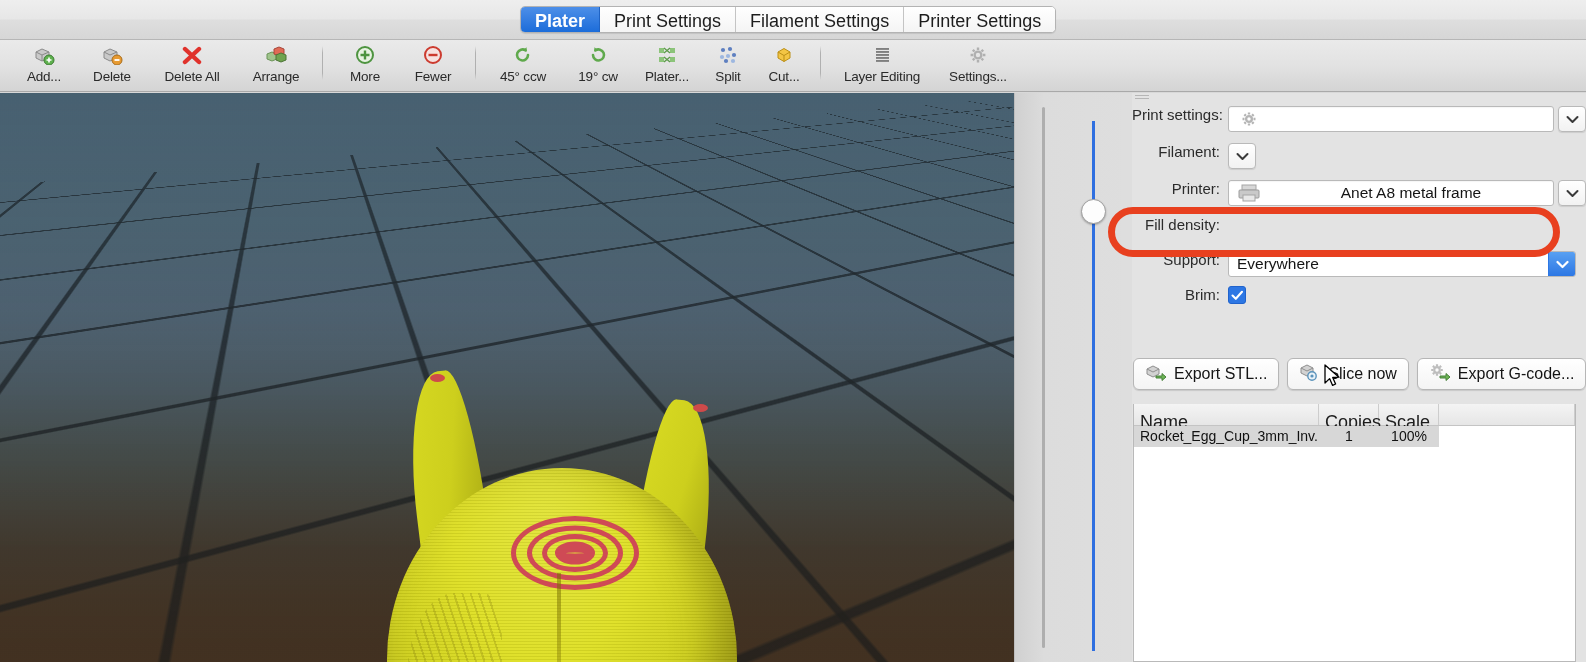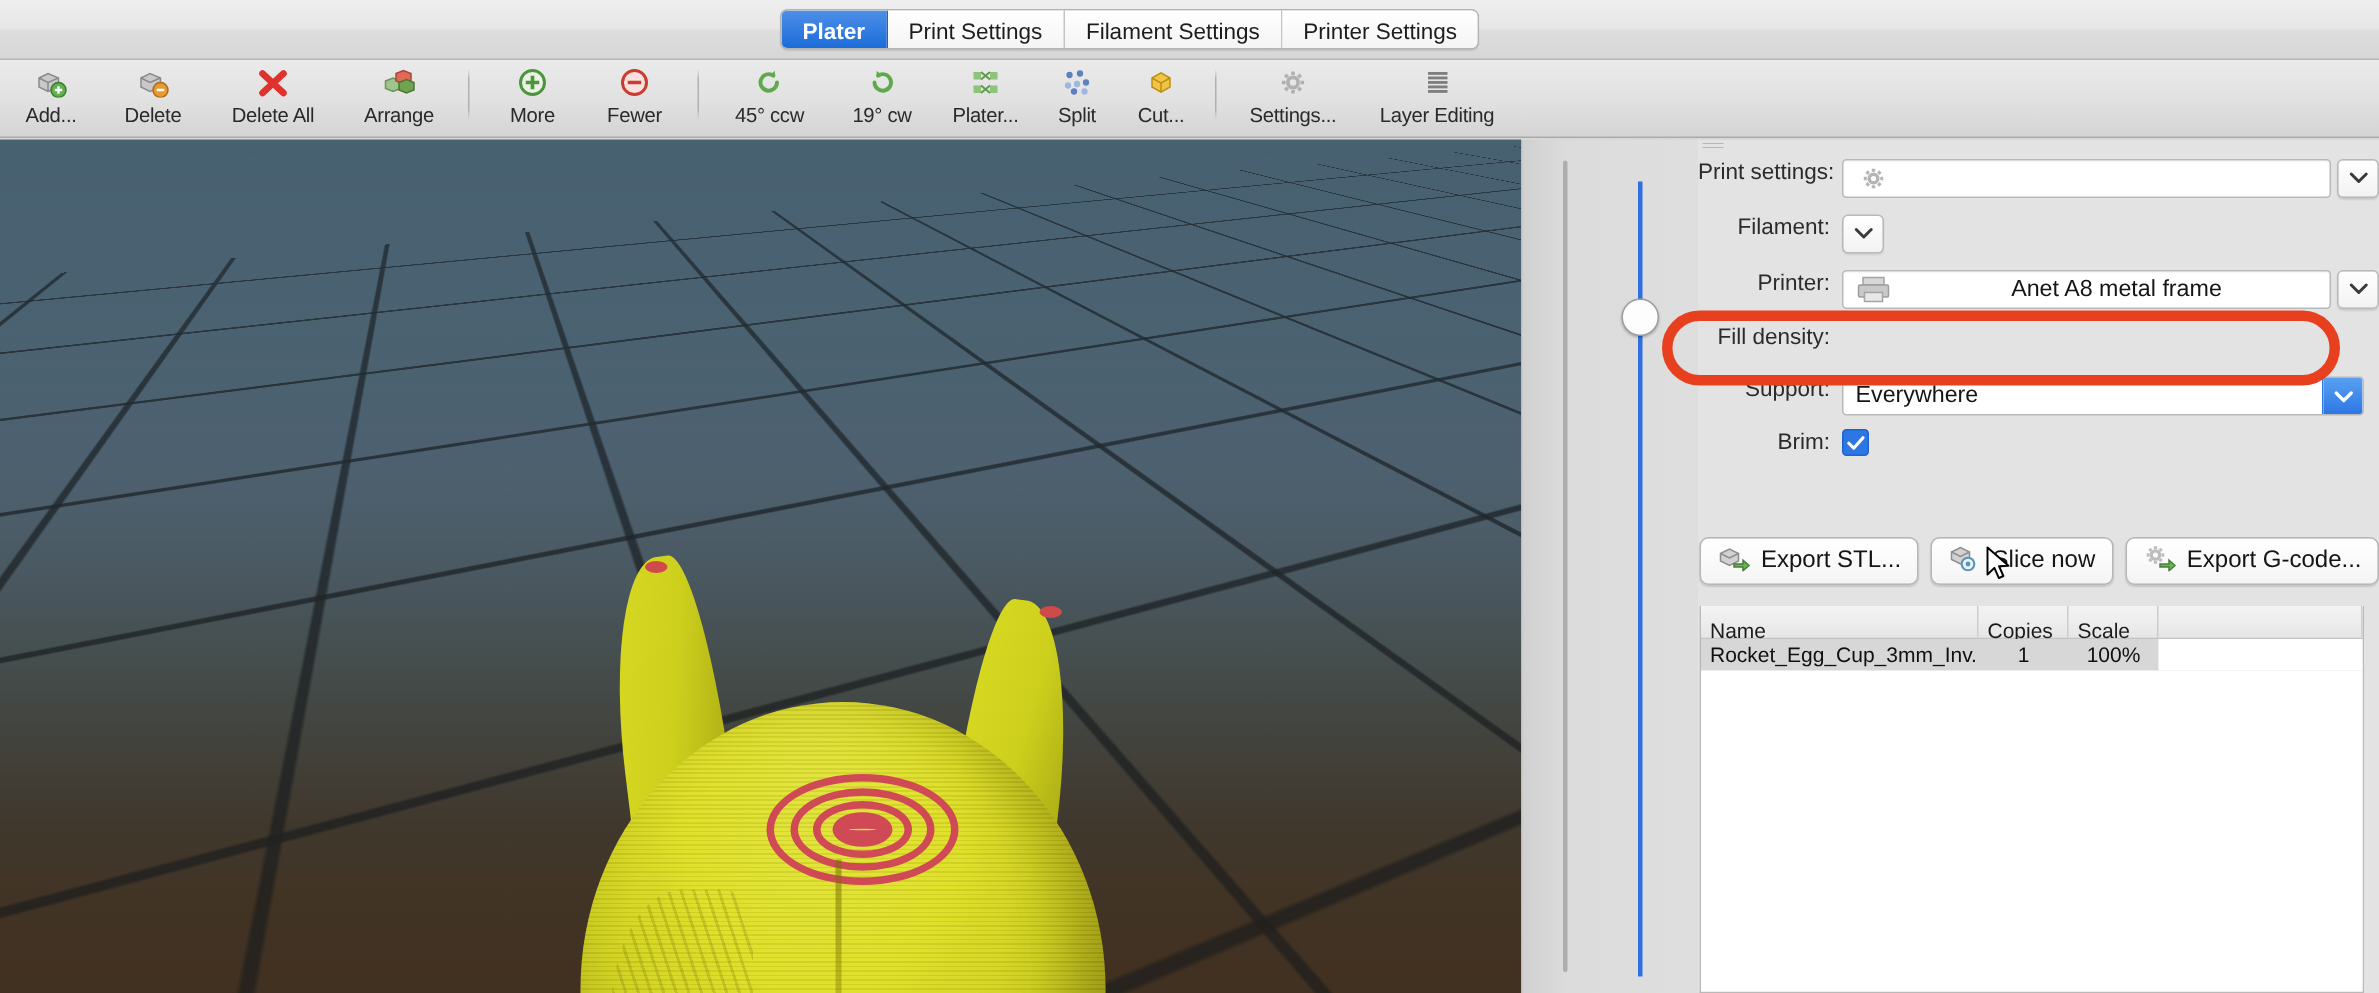--- a/index.html
+++ b/index.html
@@ -20,37 +20,37 @@
   .tabs {
     position: absolute; left: 520px; top: 6px;
     display: flex; height: 27px;
     border: 1px solid #b3b3b3; border-radius: 5px; overflow: hidden;
     box-shadow: 0 1px 1px rgba(0,0,0,.10);
     background: #fff;
   }
   .tab {
     display: flex; align-items: center; justify-content: center;
     padding: 14px 14px; height: 100%;
-    font-size: 15px; color: #1d1d1d;
+    font-size: 18px; color: #1d1d1d;
     background: linear-gradient(to bottom,#ffffff,#f3f3f3);
     border-right: 1px solid #c4c4c4;
     white-space: nowrap; cursor: default;
   }
   .tab:last-child { border-right: none; }
   .tab.active {
     background: linear-gradient(to bottom,#4d8fe8,#1668d8);
     color: #fff; font-weight: bold; border-right-color: #1f63c4;
   }
 
   
   .toolbar {
     position: absolute; left: 0; top: 40px; width: 1586px; height: 52px;
     background: linear-gradient(to bottom,#eaeaea 0%, #e2e2e2 50%, #d4d4d4 100%);
     border-bottom: 1px solid #a9a9a9;
-    display: flex; align-items: flex-start; padding-left: 0px;
+    display: flex; align-items: flex-start; padding-left: 10px;
   }
   .tbtn {
     width: 68px; height: 50px;
     display: flex; flex-direction: column; align-items: center; justify-content: flex-start;
     padding-top: 4px; cursor: default; position: relative;
   }
   .tbtn .ticon { height: 22px; display:flex; align-items:center; justify-content:center; }
   .tbtn .tlabel {
     font-size: 13.5px; color: #2a2a2a; margin-top: 3px; white-space: nowrap;
     letter-spacing: -0.2px;
@@ -219,21 +219,21 @@
     box-shadow: 0 1px 1px rgba(0,0,0,.12);
   }
 
   
   .otable {
     position: absolute; left: 1133px; top: 404px; width: 443px; height: 258px;
     background: #fff; border: 1px solid #b9b9b9; border-top: none;
   }
   .ohead { display: flex; height: 22px; background: linear-gradient(to bottom,#f4f4f4,#e6e6e6); border-bottom: 1px solid #c4c4c4; }
   .oh {
-    font-size: 14px; color: #1c1c1c; padding: 8px 0 0 6px;
+    font-size: 18px; color: #1c1c1c; padding: 8px 0 0 6px;
     border-right: 1px solid #cdcdcd; white-space: nowrap; text-decoration: underline;
   }
   .orow { display: flex; height: 21px; background: #d7d7d7; }
   .oc { font-size: 14px; color: #101010; padding: 2px 0 0 6px; white-space: nowrap; overflow: hidden; }
   .oc.c-center { text-align: center; padding-left: 0; }
   .otable-fill { position:absolute; left:0; right:0; top:43px; bottom:0; background:#fff; }
 
   
   .cursor { position: absolute; left: 1324px; top: 364px; z-index: 40; }
 </style>
@@ -384,47 +384,47 @@
           <path d="M5 7 L11 3.5 L17 7 L17 13 L11 16.5 L5 13 Z" fill="#f3c544" stroke="#bb8f17" stroke-width="1"></path>
           <path d="M5 7 L11 10.5 L17 7" fill="none" stroke="#bb8f17" stroke-width="1"></path>
           <path d="M11 10.5 L11 16.5" stroke="#bb8f17" stroke-width="1"></path>
         </svg>
       </span>
       <span class="tlabel">Cut...</span>
     </div>
 
     <div class="tsep"></div>
 
-    <div class="tbtn" style="width:86px">
-      <span class="ticon">
-        <svg width="22" height="20" viewBox="0 0 22 20">
-          <g fill="none" stroke="#b0b0b0" stroke-width="2.4">
-            <circle cx="11" cy="10" r="3.4"></circle>
-            <path d="M11 2.6 L11 5 M11 15 L11 17.4 M3.6 10 L6 10 M16 10 L18.4 10
-                     M5.8 4.8 L7.5 6.5 M14.5 13.5 L16.2 15.2
-                     M16.2 4.8 L14.5 6.5 M7.5 13.5 L5.8 15.2"></path>
-          </g>
-        </svg>
-      </span>
-      <span class="tlabel">Settings...</span>
-    </div>
-
     <div class="tbtn" style="width:106px">
       <span class="ticon">
         <svg width="22" height="20" viewBox="0 0 22 20">
           <g fill="#7f7f7f">
             <rect x="5" y="3" width="13" height="1.9"></rect>
             <rect x="5" y="6" width="13" height="1.9"></rect>
             <rect x="5" y="9" width="13" height="1.9"></rect>
             <rect x="5" y="12" width="13" height="1.9"></rect>
             <rect x="5" y="15" width="13" height="1.9"></rect>
           </g>
         </svg>
       </span>
       <span class="tlabel">Layer Editing</span>
+    </div>
+
+    <div class="tbtn" style="width:86px">
+      <span class="ticon">
+        <svg width="22" height="20" viewBox="0 0 22 20">
+          <g fill="none" stroke="#b0b0b0" stroke-width="2.4">
+            <circle cx="11" cy="10" r="3.4"></circle>
+            <path d="M11 2.6 L11 5 M11 15 L11 17.4 M3.6 10 L6 10 M16 10 L18.4 10
+                     M5.8 4.8 L7.5 6.5 M14.5 13.5 L16.2 15.2
+                     M16.2 4.8 L14.5 6.5 M7.5 13.5 L5.8 15.2"></path>
+          </g>
+        </svg>
+      </span>
+      <span class="tlabel">Settings...</span>
     </div>
   </div>
 
   <div class="viewport">
     <div class="grid-plane"></div>
     <div class="vp-shade"></div>
 
     <div class="model">
       <div class="m-ear left"></div>
       <div class="m-ear right"></div>

